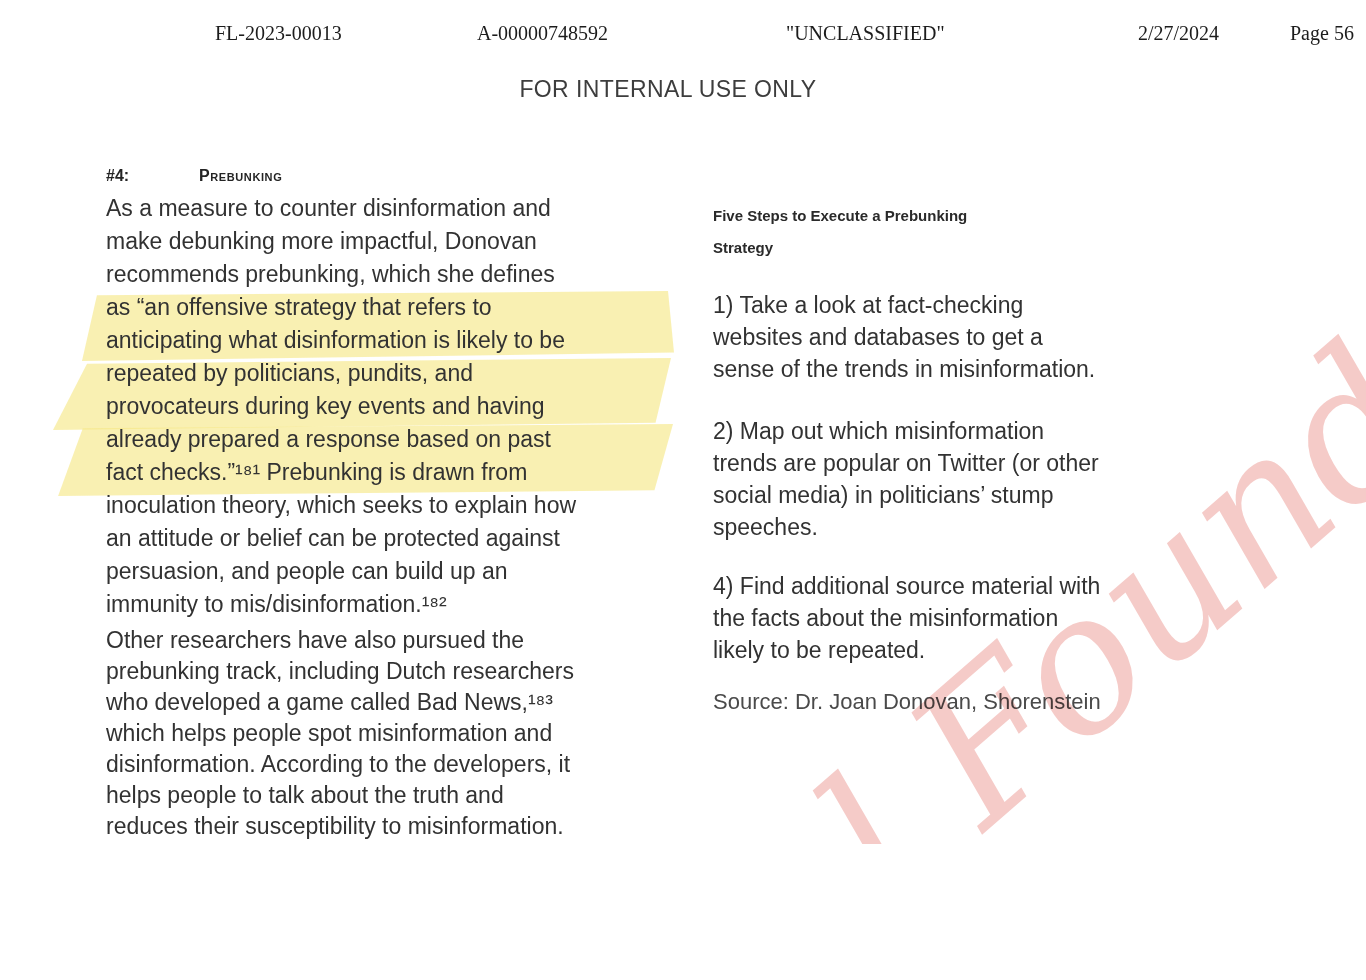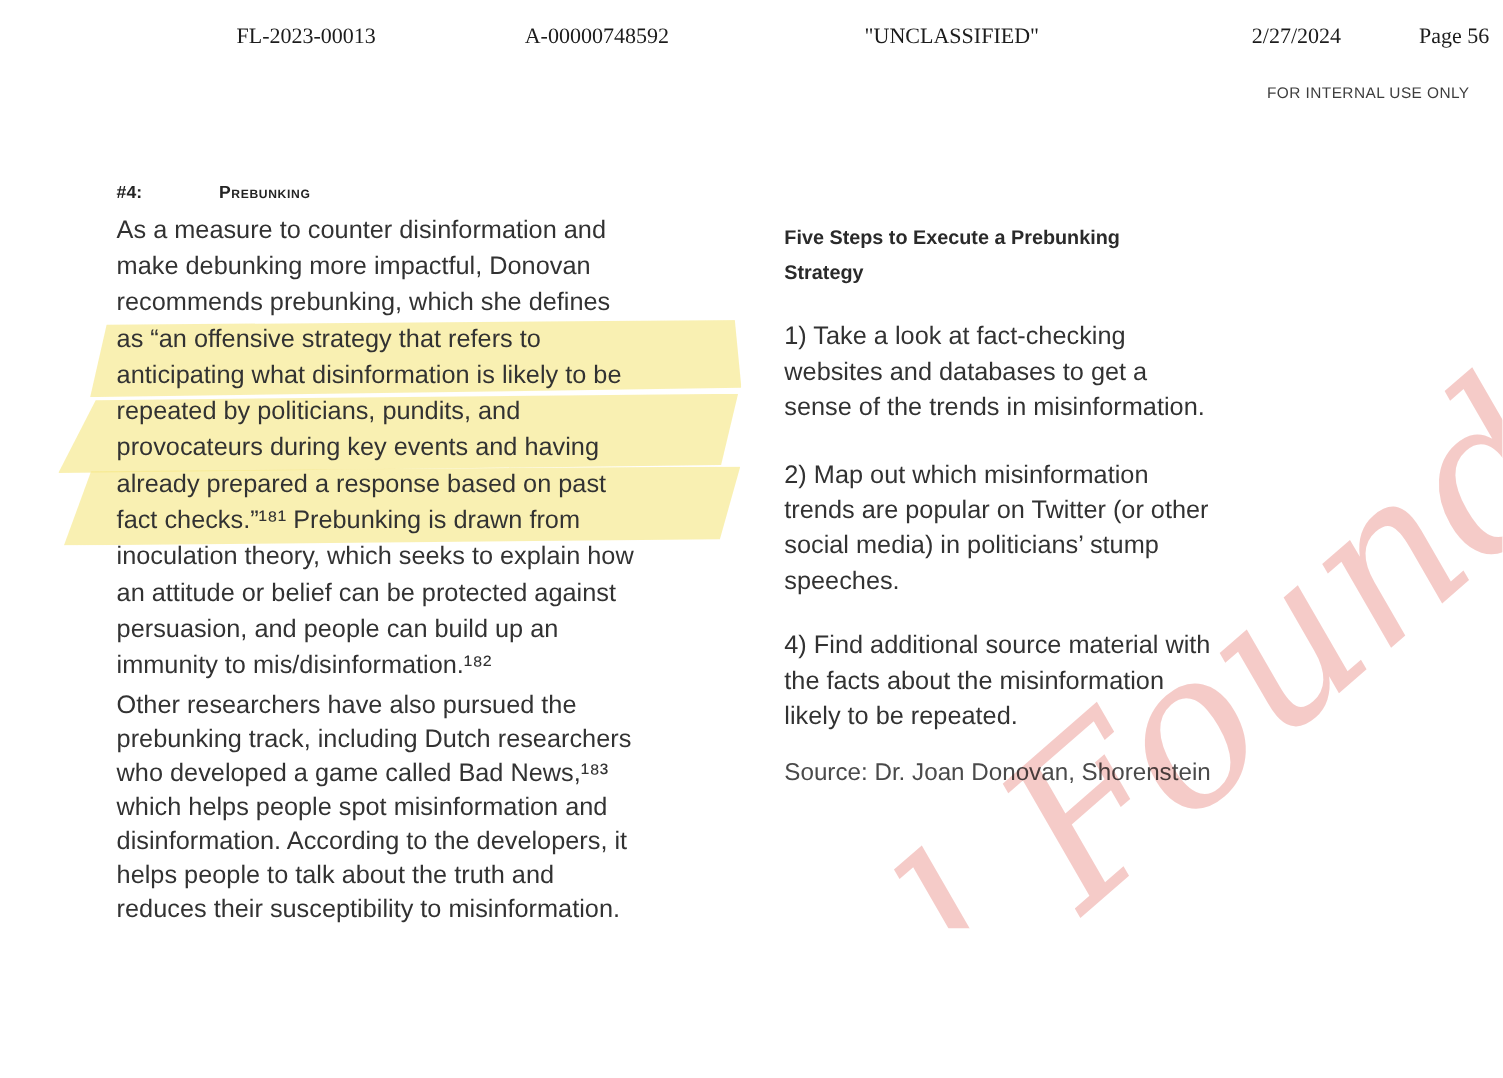--- a/index.html
+++ b/index.html
@@ -25,22 +25,22 @@
   .h-case  { left: 215px; }
   .h-docid { left: 477px; }
   .h-class { left: 786px; }
   .h-date  { left: 1138px; }
   .h-page  { left: 1290px; }
 
   .banner {
     position: absolute;
     top: 76px; left: 0;
     width: 1336px;
-    text-align: right;
-    font-size: 14px;
+    text-align: center;
+    font-size: 23px;
     letter-spacing: 0.4px;
     color: #3d3d3d;
   }
 
   
   .section-heading {
     position: absolute;
     top: 167px; left: 106px;
     font-size: 16px;
     font-weight: bold;
@@ -69,21 +69,21 @@
   .col-right {
     position: absolute;
     left: 713px; top: 200px;
     width: 480px;
     font-size: 23px;
     line-height: 32px;
     color: #323232;
   }
   .col-right h3 {
     margin: 0 0 25px 0;
-    font-size: 18px;
+    font-size: 15px;
     font-weight: bold;
     white-space: pre-line;
     color: #2a2a2a;
   }
   .col-right p { margin: 0; white-space: pre-line; }
   .step-1 { margin-bottom: 30px !important; }
   .step-2 { margin-bottom: 27px !important; }
   .step-3 { margin-bottom: 20px !important; }
   .step-4 { margin-bottom: 28px !important; }
   .step-5 { margin-bottom: 12px !important; }

